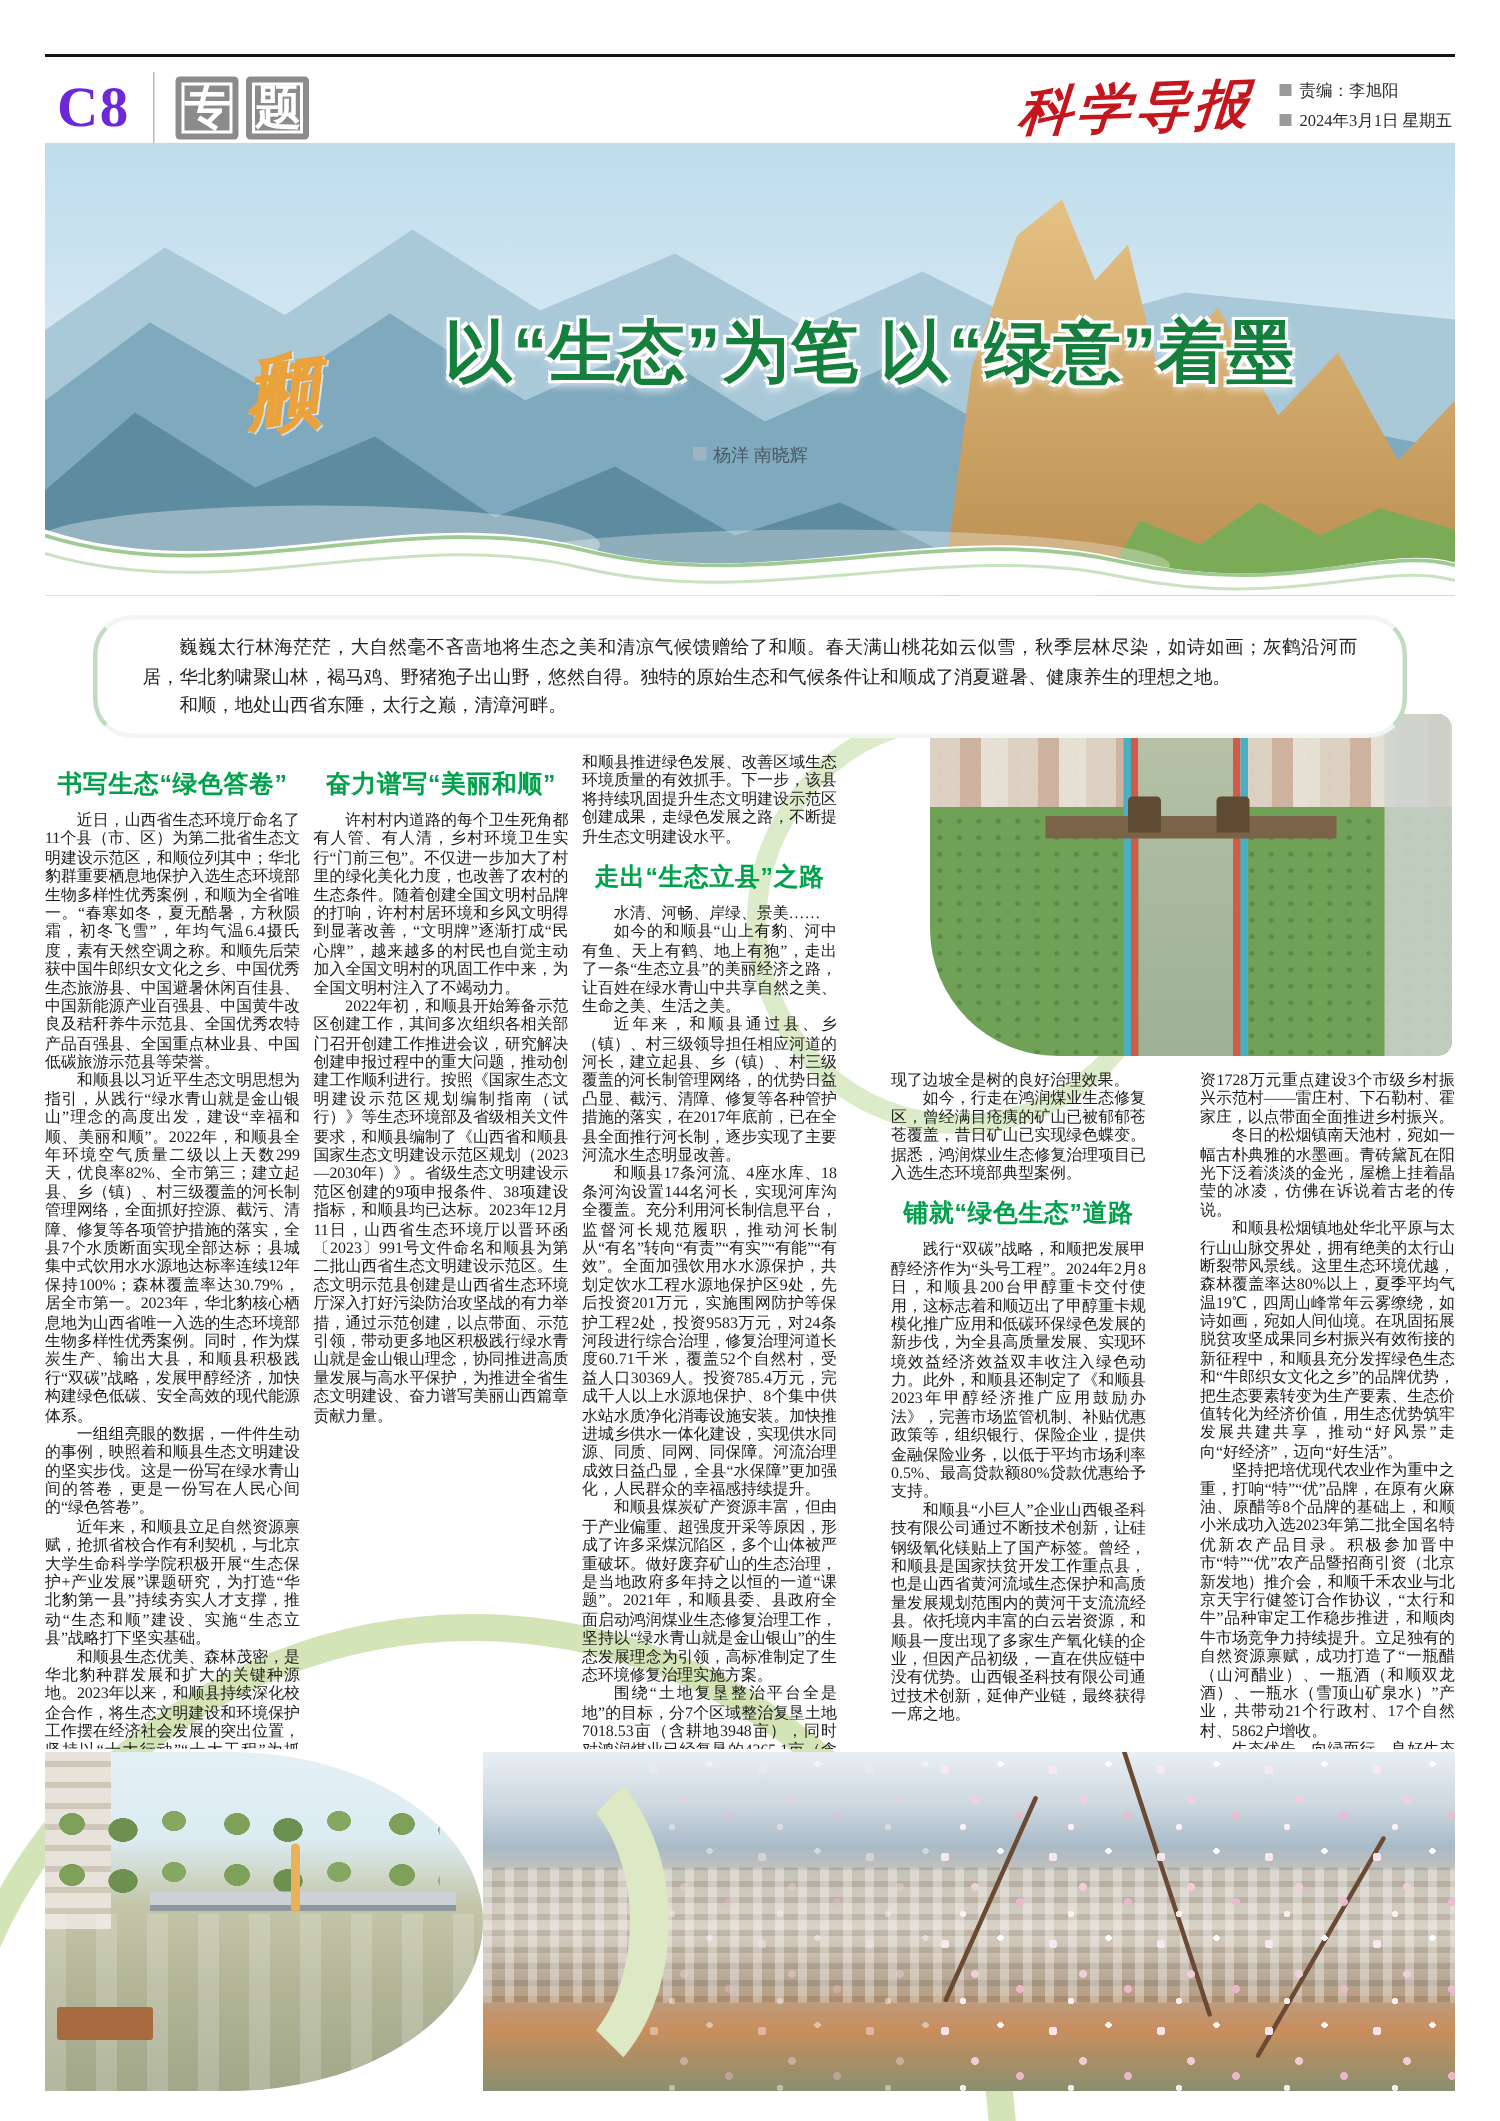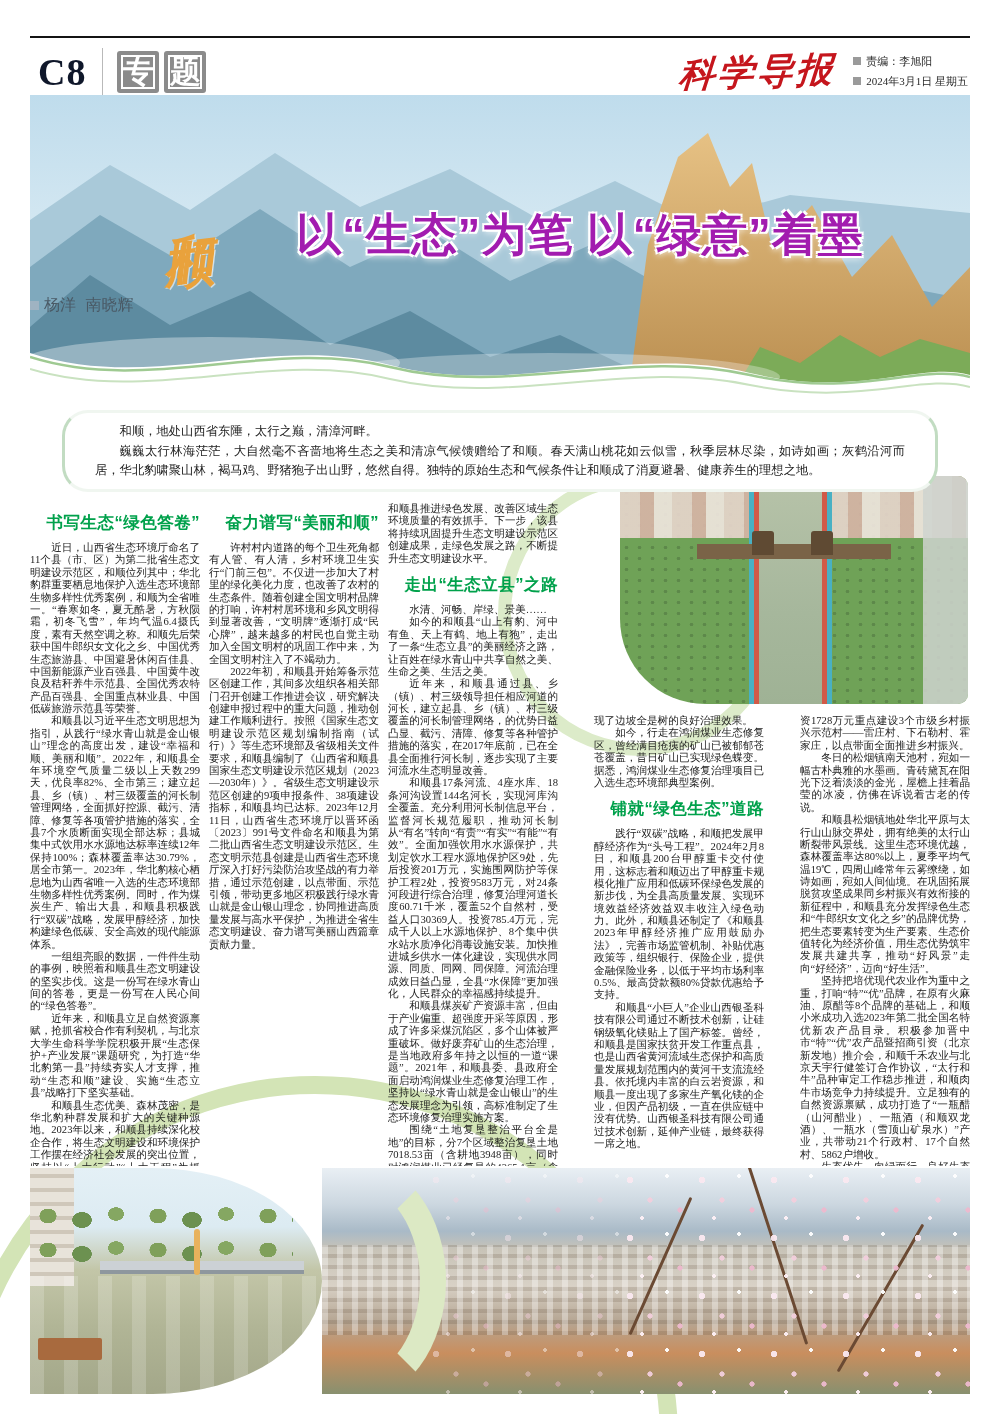--- a/index.html
+++ b/index.html
@@ -1,59 +1,59 @@
 <!DOCTYPE html>
 <html><head>
 <meta charset="utf-8">
 <style>
   html,body{margin:0;padding:0;background:#e9e9e9;}
   .page{position:relative;width:1000px;height:1414px;margin:0 auto;background:#fff;overflow:hidden;
         font-family:"Liberation Serif",serif;color:#1c1c1c;}
   
   .topline{position:absolute;left:30px;right:30px;top:36px;height:2px;background:#141414;}
   .header{position:absolute;left:38px;right:32px;top:46px;height:52px;display:flex;align-items:center;}
-  .edition{font-size:38px;font-weight:700;letter-spacing:1px;color:#0f172a;}
+  .edition{font-size:38px;font-weight:700;letter-spacing:1px;color:#6d28d9;}
   .vdiv{width:1px;height:48px;background:#b9b9b9;margin:0 14px 0 16px;}
   .zt-wrap{display:flex;gap:5px;}
   .zt-block{width:42px;height:42px;background:#8b8b8b;color:#fff;display:flex;align-items:center;justify-content:center;
             font-size:31px;font-weight:700;font-family:"Liberation Sans",sans-serif;border-radius:3px;
             outline:2px solid #fff;outline-offset:-6px;}
   .hspacer{flex:1;}
   .masthead{color:#c5161d;font-size:36px;font-weight:700;font-style:italic;letter-spacing:3px;
             transform:skewX(-6deg) rotate(-2deg);margin-right:18px;white-space:nowrap;}
   .meta{font-size:11px;line-height:1.8;color:#2a2a2a;font-family:Liberation Serif, serif;white-space:nowrap;}
   .sq{display:inline-block;width:8px;height:8px;background:#9a9a9a;margin-right:5px;}
   
   .banner{position:absolute;left:30px;top:95px;width:940px;height:302px;overflow:hidden;}
   .banner svg{display:block;width:100%;height:100%;}
   .place{position:absolute;left:118px;top:98px;writing-mode:vertical-rl;font-size:50px;font-weight:700;
          color:#e9a23c;letter-spacing:8px;transform:rotate(-7deg);
          text-shadow:1px 1px 0 rgba(255,255,255,.6);font-style:italic;}
   .headline{position:absolute;left:170px;right:10px;top:110px;text-align:center;
-            font-family:"Liberation Sans",sans-serif;font-weight:900;font-size:45px;letter-spacing:1px;color:#a21caf;
+            font-family:"Liberation Sans",sans-serif;font-weight:900;font-size:45px;letter-spacing:1px;color:#15803d;
             text-shadow:-2px -2px 0 #fff,2px -2px 0 #fff,-2px 2px 0 #fff,2px 2px 0 #fff,0 3px 6px rgba(255,255,255,.9);
             white-space:nowrap;}
-  .byline{position:absolute;left:0;right:0;top:200px;text-align:left;font-size:16px;color:#4a5a66;
-          font-family:Liberation Mono, monospace;}
+  .byline{position:absolute;left:0;right:0;top:200px;text-align:center;font-size:12px;color:#4a5a66;
+          font-family:Liberation Serif, serif;}
   .byline .sq{background:#9fb3c2;width:9px;height:9px;}
   
   .intro{position:absolute;left:62px;top:410px;width:876px;height:82px;border:3px solid #c2dcc2;
          border-top-color:rgba(194,220,194,.25);border-bottom-color:rgba(194,220,194,.25);
          border-radius:26px;box-sizing:border-box;padding:9px 30px;z-index:6;background:#fff;}
   .intro p{margin:0;font-size:12.3px;line-height:1.6;text-indent:2em;color:#222;text-align:justify;}
   
   .ring{position:absolute;border-radius:50%;background:transparent;}
   .ring-top{left:498px;top:472px;width:258px;height:258px;border:13px solid #dcebc9;z-index:3;}
   .ring-bottom{left:-48px;top:1076px;width:690px;height:690px;border:18px solid #d3e4b6;z-index:1;}
   
   .content{position:absolute;left:30px;top:503px;width:940px;height:663px;display:flex;gap:9px;z-index:5;}
   .col{flex:1 1 0;overflow:hidden;box-sizing:border-box;}
   .col p{margin:0;font-size:10.6px;line-height:1.17;text-align:justify;text-indent:2em;color:#1b1b1b;}
   .col p.pc{text-indent:0;}
-  .col h3{margin:9px 0 8px;text-align:right;color:#00a14b;font-size:16.5px;font-weight:700;
+  .col h3{margin:9px 0 8px;text-align:center;color:#00a14b;font-size:16.5px;font-weight:700;
           font-family:"Liberation Sans",sans-serif;letter-spacing:.5px;}
   .col-pad{padding-top:212px;margin-left:27px;}
   
   .photo-canal{position:absolute;left:620px;top:476px;width:348px;height:228px;z-index:4;
                border-radius:10px 10px 10px 85px;overflow:hidden;background:#6fa257;}
   .pc-speck{position:absolute;inset:0;background-image:radial-gradient(#46683a 1.5px,transparent 2.2px);
             background-size:13px 11px;opacity:.45;}
   .pc-city{position:absolute;left:0;right:0;top:0;height:27%;
            background:repeating-linear-gradient(90deg,#e9d6ce 0 20px,#d9b5a8 20px 34px,#f2e7e1 34px 52px);
            opacity:.9;}
@@ -144,22 +144,22 @@
       <path d="M0,258 C120,298 240,238 360,270 C480,302 600,248 720,278 C830,304 890,266 940,280 L940,302 L0,302 Z" fill="#ffffff"></path>
       <path d="M0,262 C120,300 240,242 360,272 C480,302 600,252 720,280 C830,304 890,268 940,282" fill="none" stroke="#9fca92" stroke-width="2.5"></path>
       <path d="M0,274 C120,310 240,254 360,284 C480,312 600,264 720,290 C830,312 890,278 940,292" fill="none" stroke="#c9e2c0" stroke-width="2"></path>
     </svg>
     <div class="place">和顺</div>
     <div class="headline">以“生态”为笔  以“绿意”着墨</div>
     <div class="byline"><span class="sq"></span><span>杨洋  南晓辉</span></div>
   </div>
 
   <div class="intro">
+    <p>巍巍太行林海茫茫，大自然毫不吝啬地将生态之美和清凉气候馈赠给了和顺。春天满山桃花如云似雪，秋季层林尽染，如诗如画；灰鹤沿河而居，华北豹啸聚山林，褐马鸡、野猪狍子出山野，悠然自得。独特的原始生态和气候条件让和顺成了消夏避暑、健康养生的理想之地。</p>
     <p>和顺，地处山西省东陲，太行之巅，清漳河畔。</p>
-    <p>巍巍太行林海茫茫，大自然毫不吝啬地将生态之美和清凉气候馈赠给了和顺。春天满山桃花如云似雪，秋季层林尽染，如诗如画；灰鹤沿河而居，华北豹啸聚山林，褐马鸡、野猪狍子出山野，悠然自得。独特的原始生态和气候条件让和顺成了消夏避暑、健康养生的理想之地。</p>
   </div>
 
   <div class="ring ring-top"></div>
   <div class="ring ring-bottom"></div>
 
   <div class="photo-canal">
     <div class="pc-speck"></div>
     <div class="pc-city"></div>
     <div class="pc-canal">
       <div class="pc-teal"></div>

